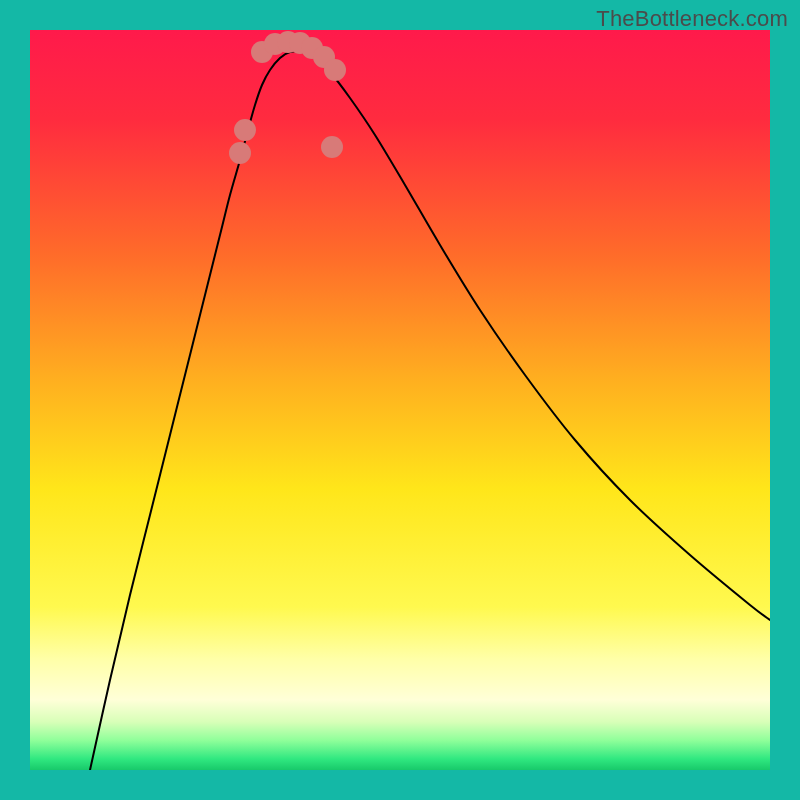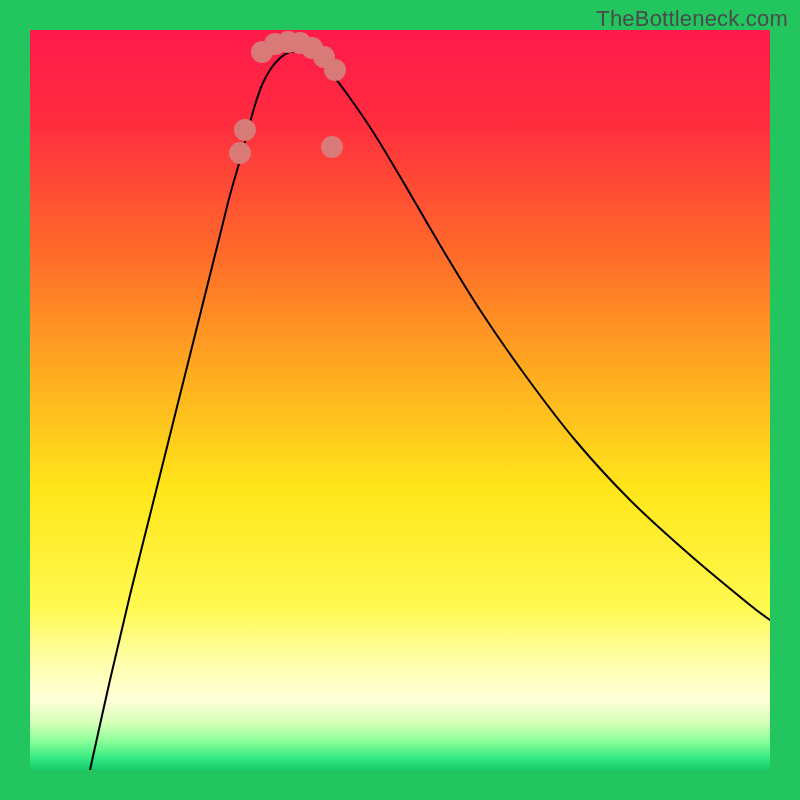--- a/index.html
+++ b/index.html
@@ -8,21 +8,21 @@
     width: 800px;
     height: 800px;
     background: #000;
     overflow: hidden;
     font-family: Arial, Helvetica, sans-serif;
   }
   .frame {
     position: absolute;
     left: 0; top: 0;
     width: 800px; height: 800px;
-    background: #22c55e;
+    background: #14b8a6;
   }
   .plot {
     position: absolute;
     left: 30px;
     top: 30px;
     width: 740px;
     height: 740px;
     overflow: hidden;
   }
   .gradient {

